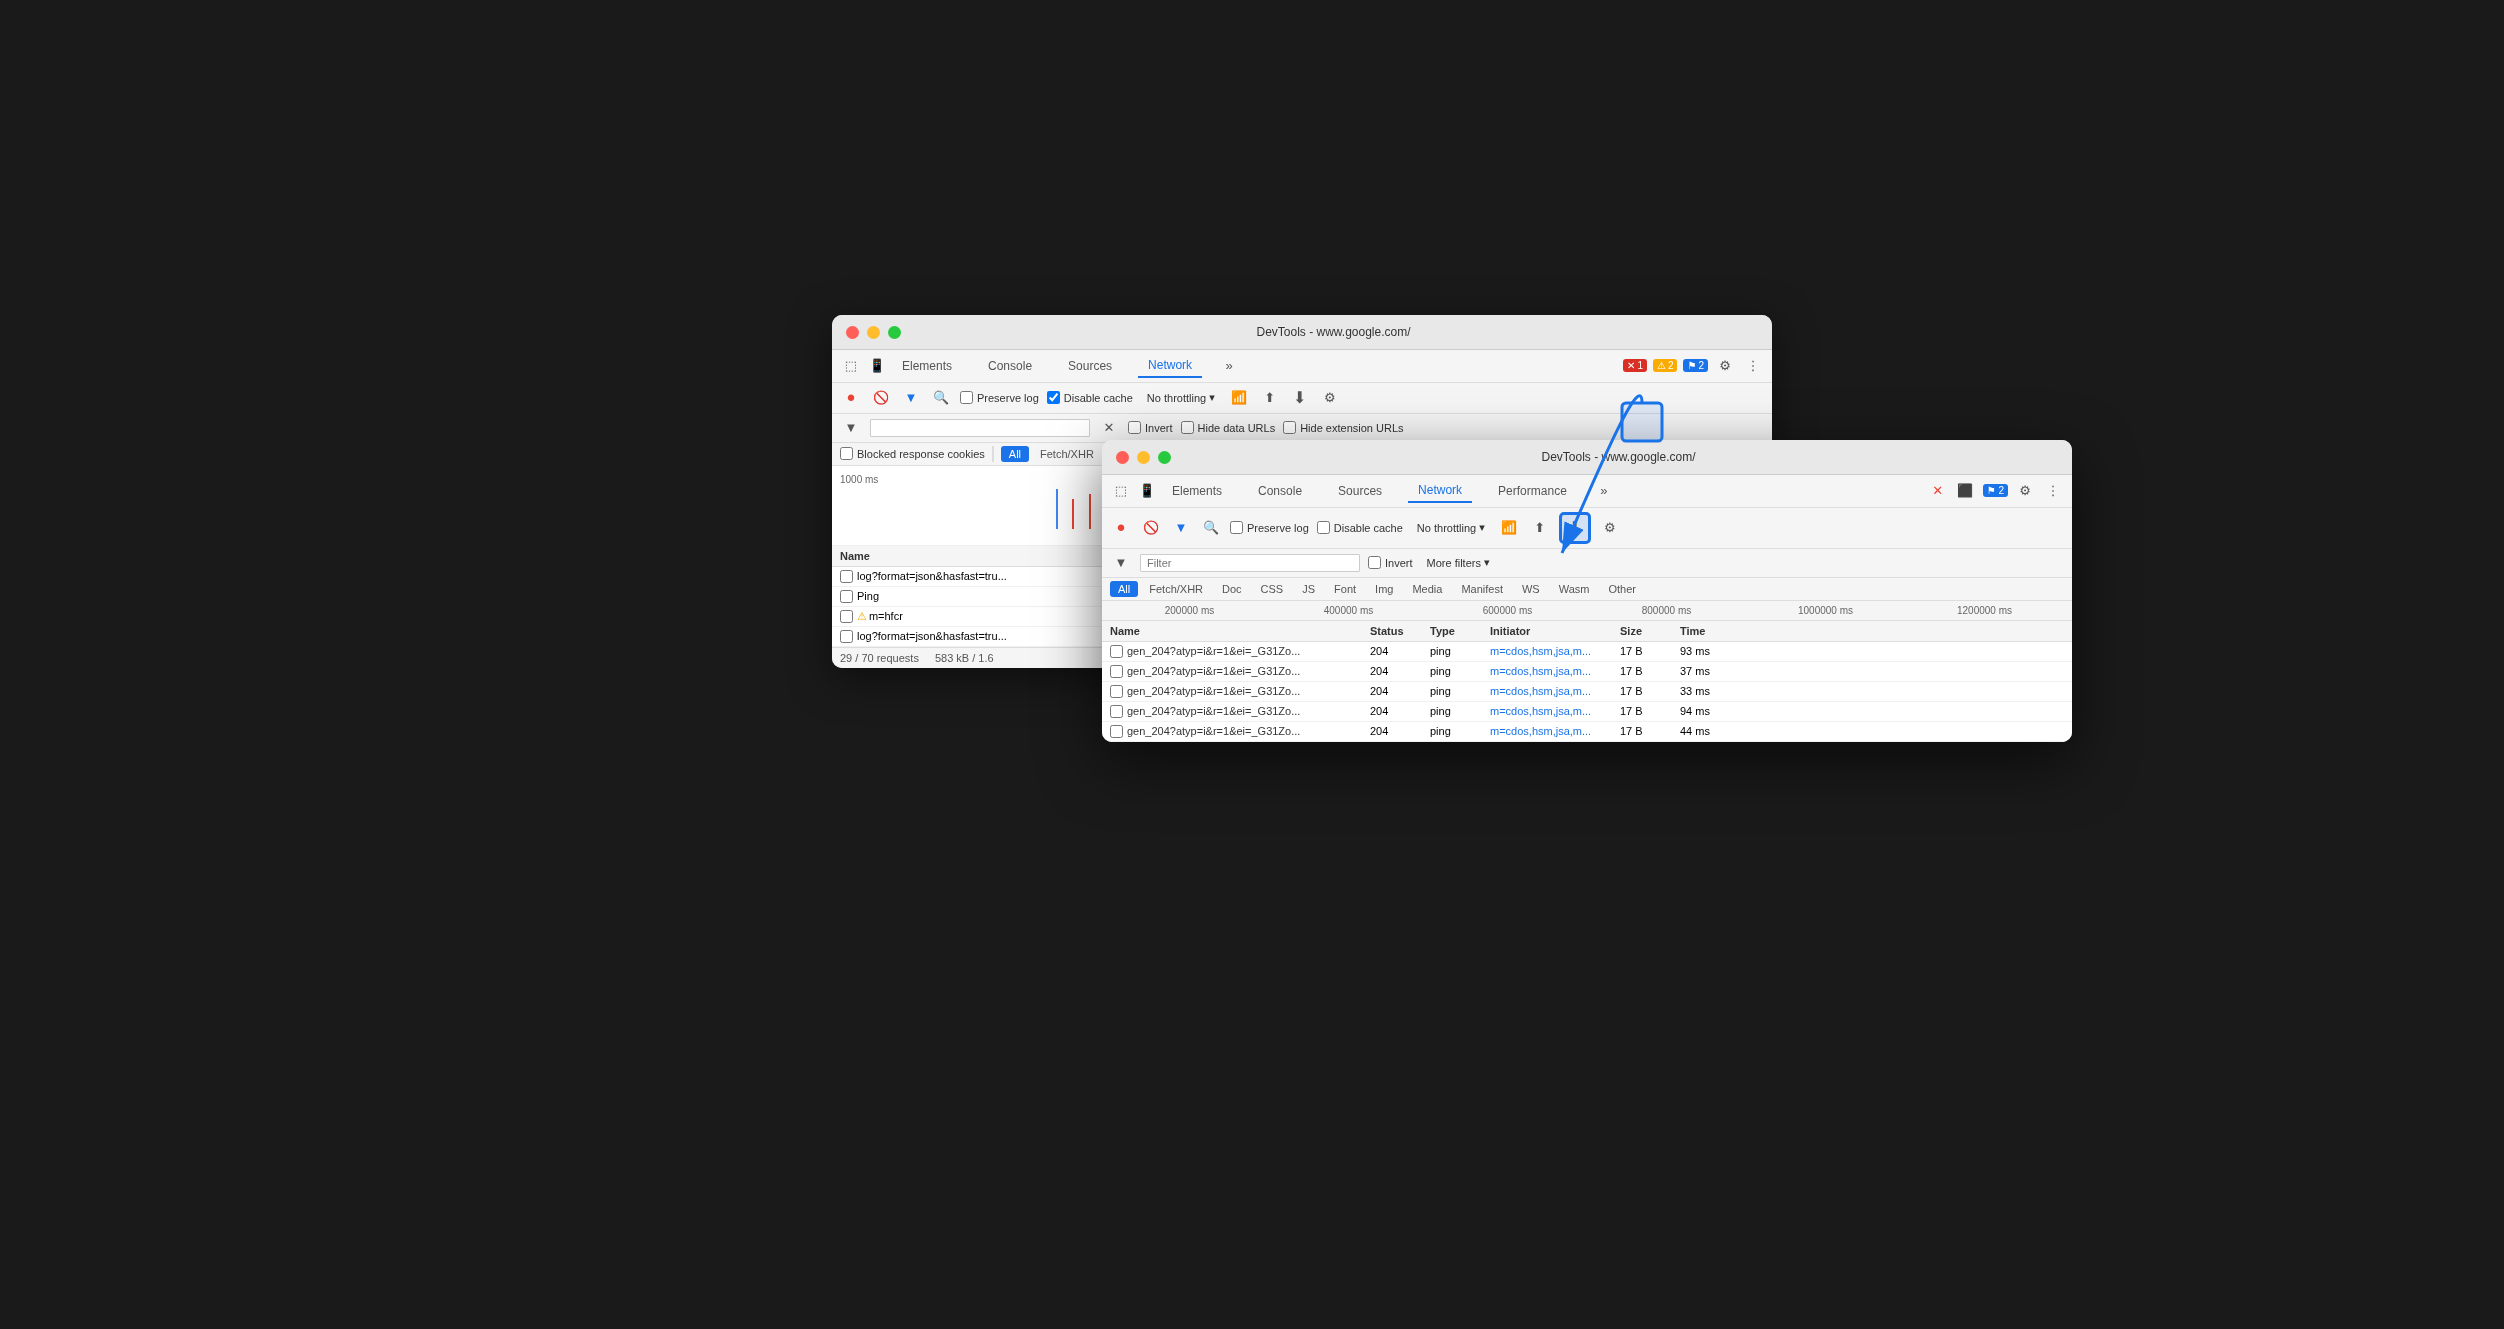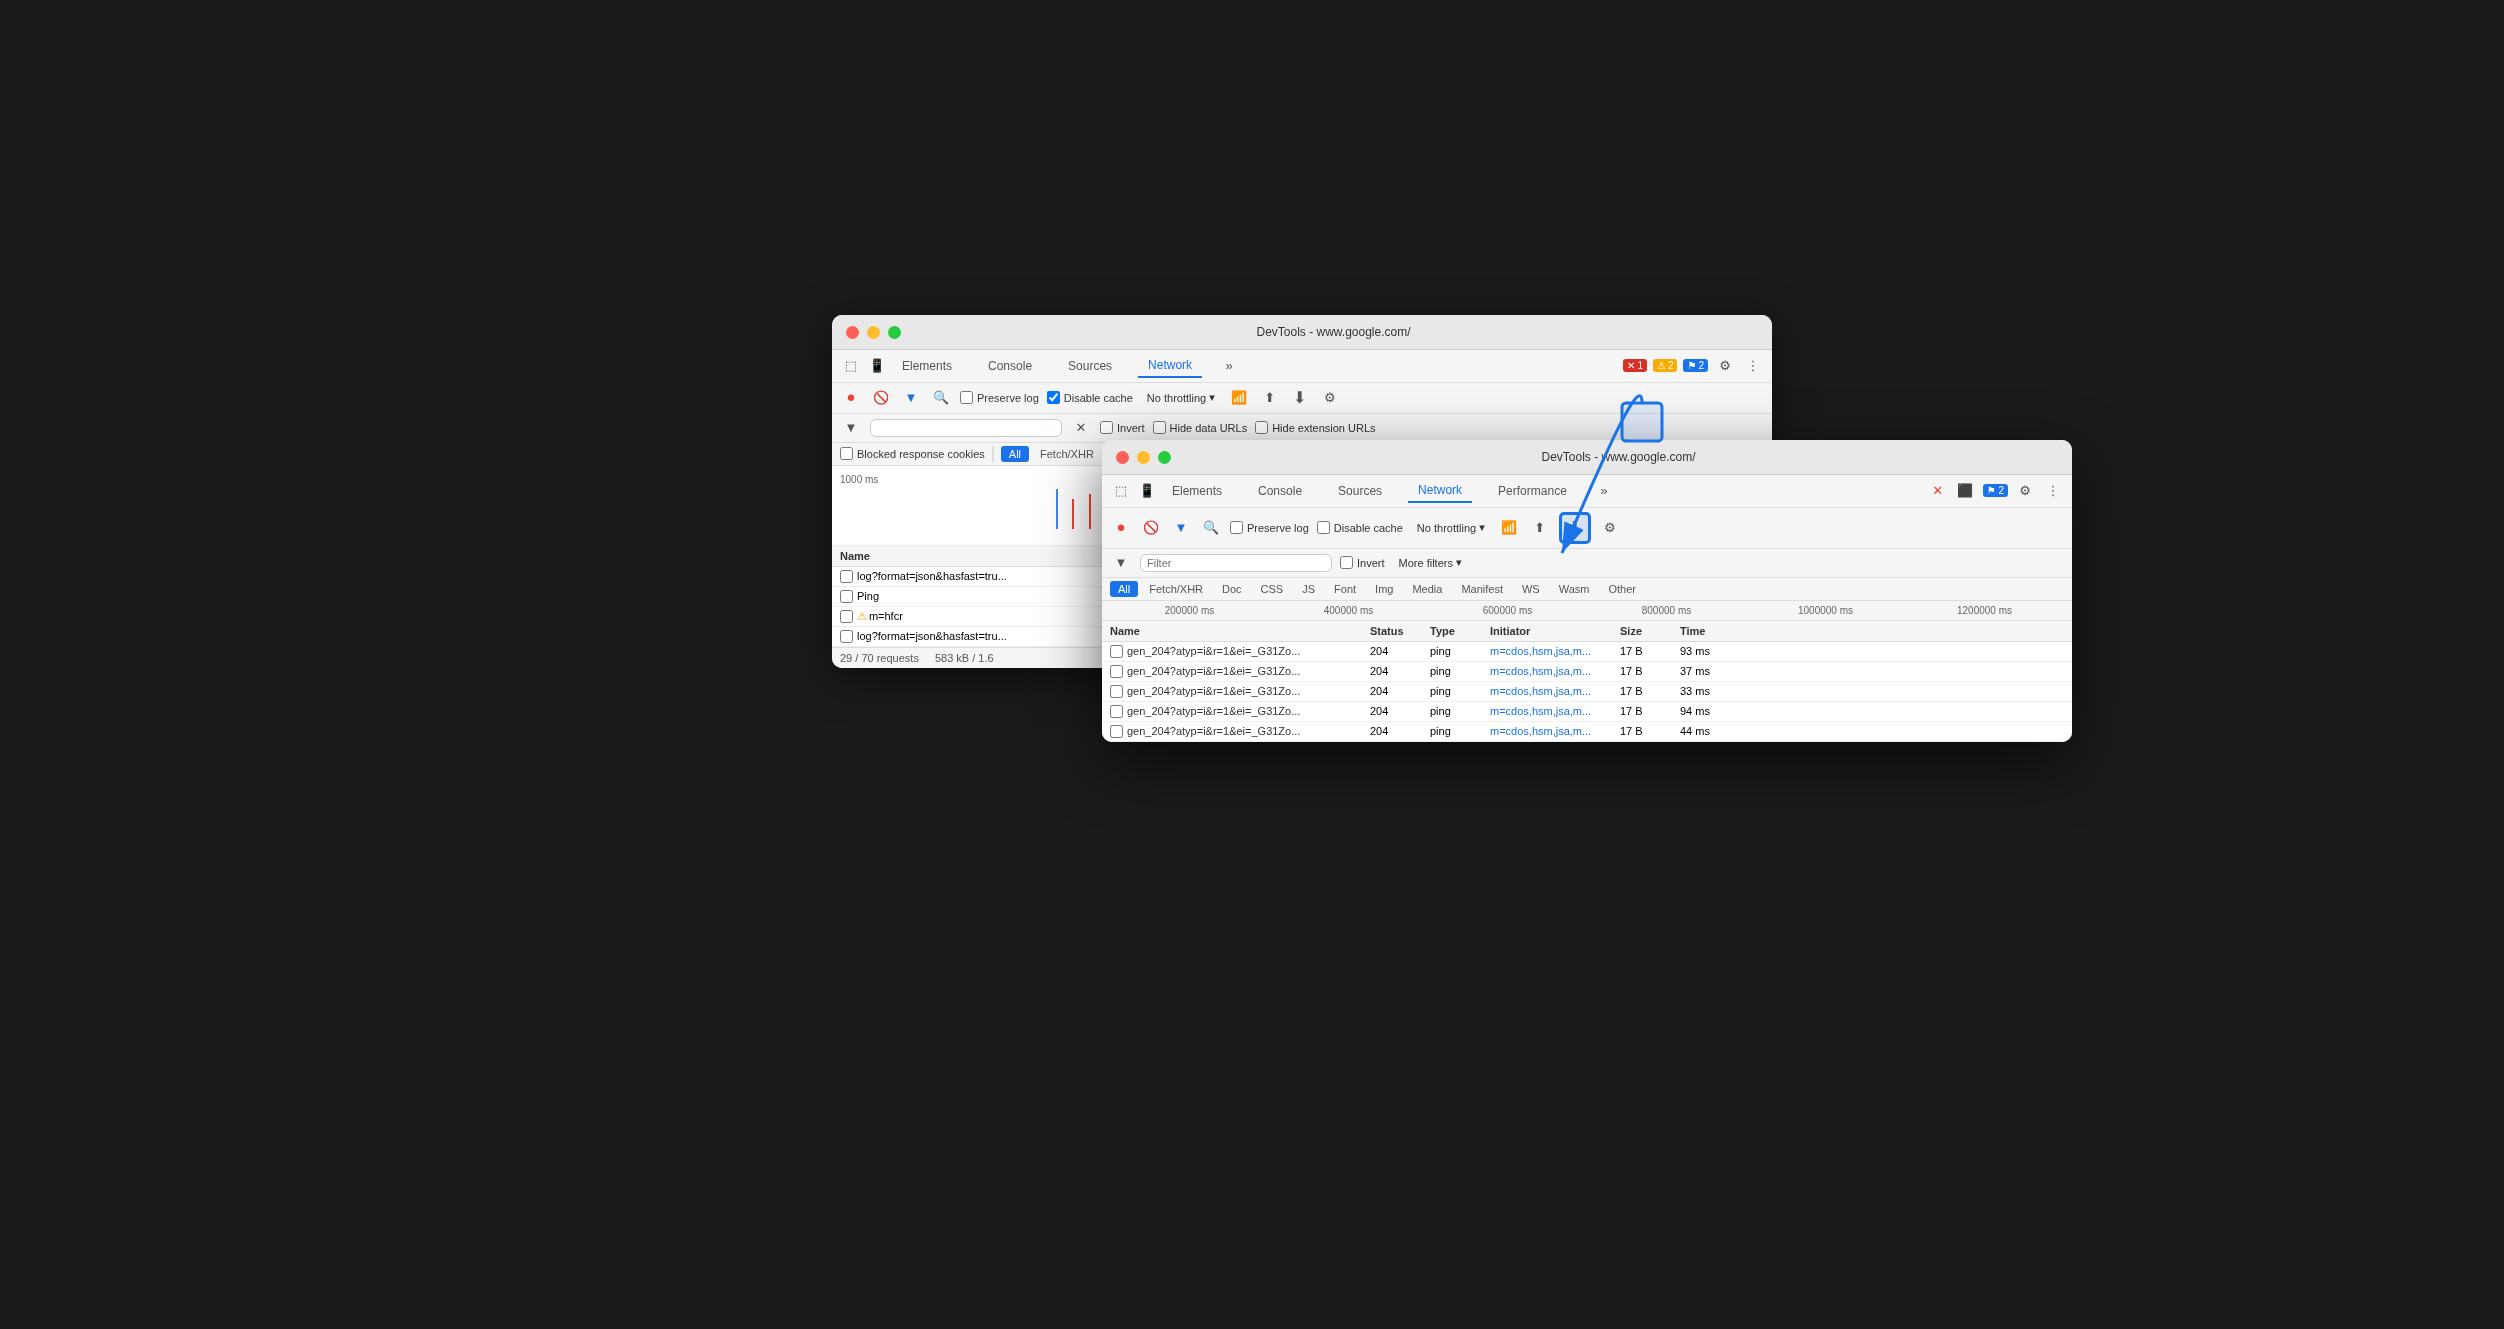--- a/index.html
+++ b/index.html
@@ -151,24 +151,24 @@
     .filter-bar {
       background: #f5f5f5;
       border-bottom: 1px solid #ddd;
       padding: 3px 8px;
       display: flex;
       align-items: center;
       gap: 8px;
     }
 
     .filter-input {
-      width: 192px;
+      width: 220px;
       padding: 2px 6px;
       border: 1px solid #ccc;
-      border-radius: 6px;
+      border-radius: 1px;
       font-size: 11px;
       background: white;
     }
 
     .type-filter-bar {
       background: #f5f5f5;
       border-bottom: 1px solid #ddd;
       padding: 3px 8px;
       display: flex;
       align-items: center;

